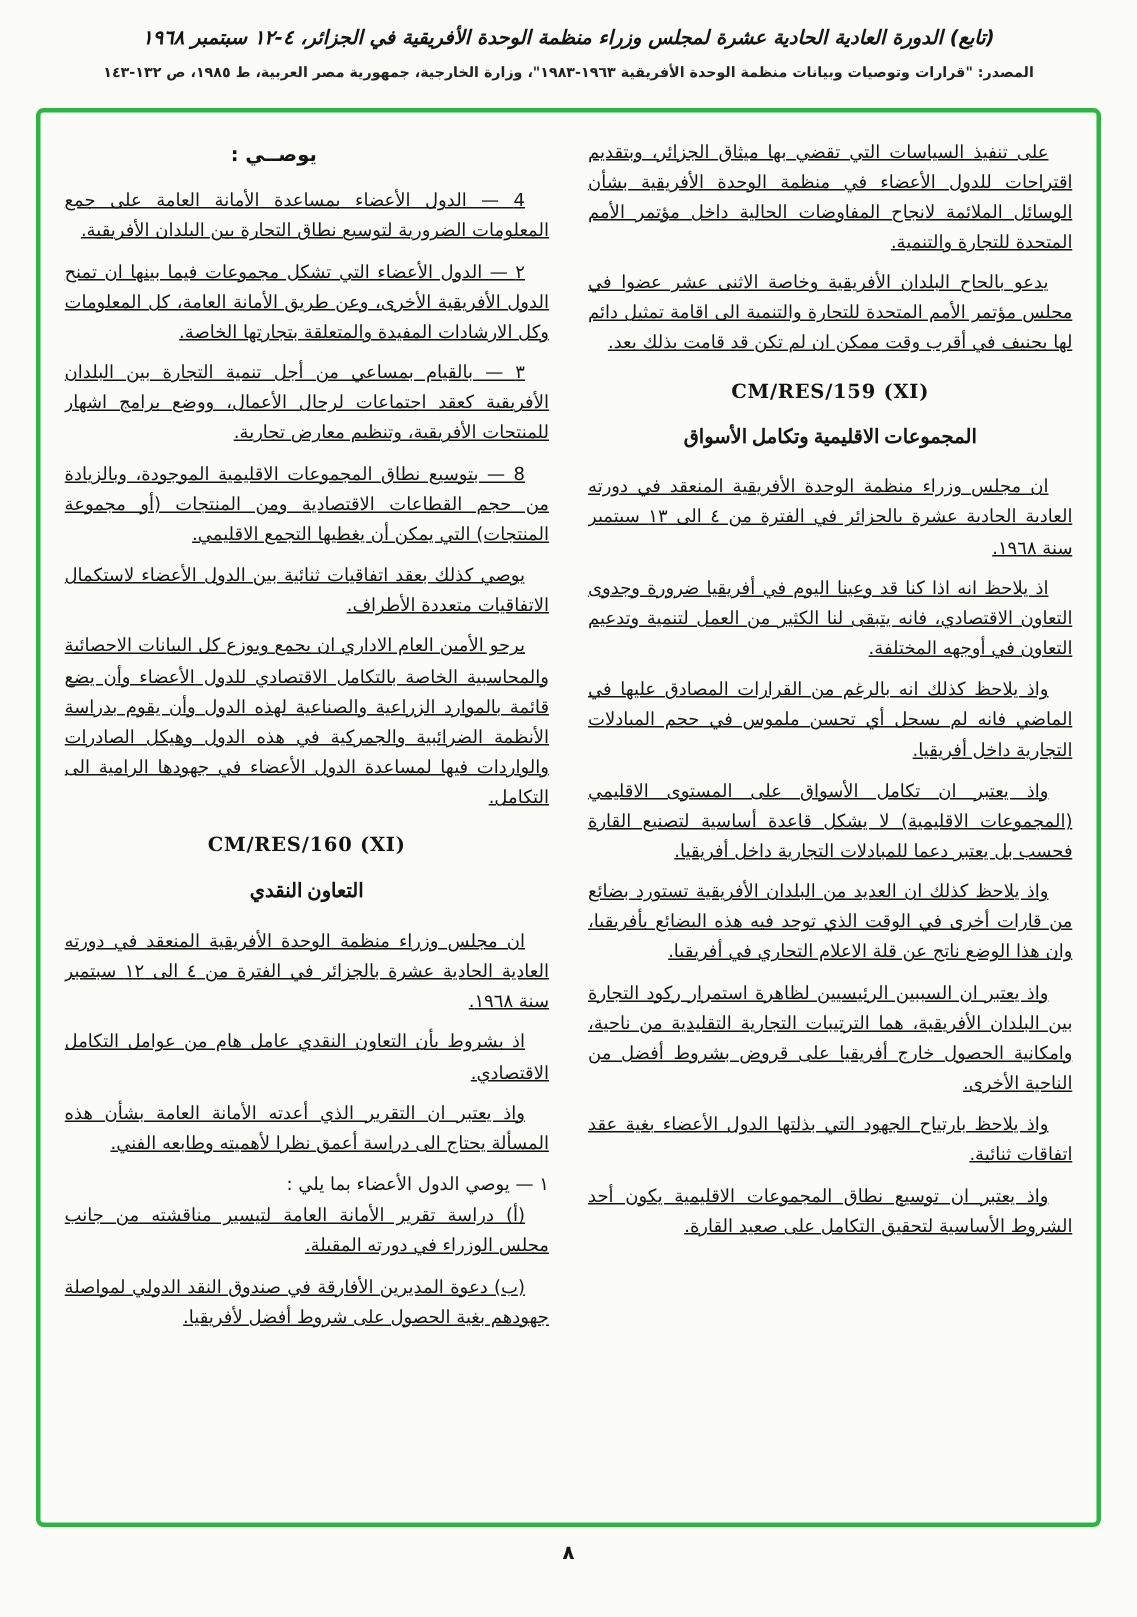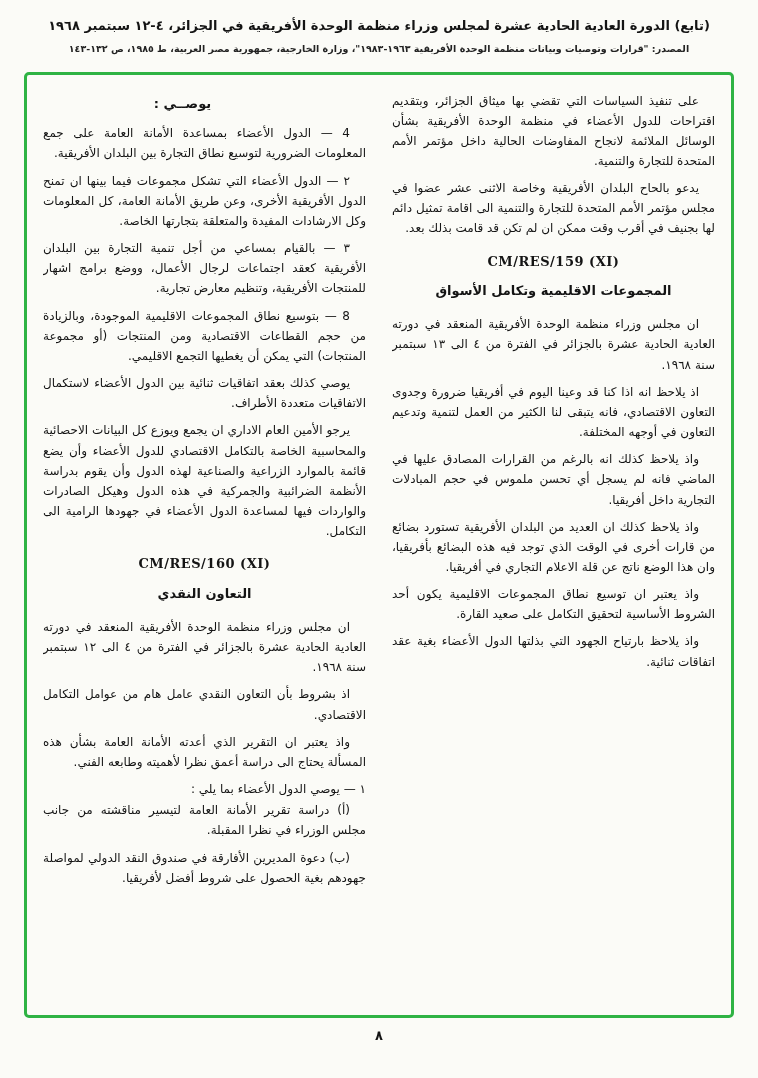--- a/index.html
+++ b/index.html
@@ -22,20 +22,21 @@
   .page-header {
     direction: rtl;
     text-align: center;
     padding: 16px 30px 0 30px;
   }
 
   .header-title {
     font-size: 13px;
     font-weight: bold;
     line-height: 1.5;
+    font-style: italic;
   }
 
   .header-source {
     font-size: 9.5px;
     font-weight: bold;
     margin-top: 7px;
     color: #222;
   }
 
   .content-frame {
@@ -62,39 +63,41 @@
     direction: rtl;
     text-align: justify;
     font-size: 12px;
     line-height: 1.68;
     overflow: hidden;
   }
 
   .block-paragraph {
     margin-bottom: 7px;
     text-indent: 16px;
+    text-decoration: underline;
   }
 
   .block-resolution {
     direction: ltr;
     text-align: center;
     font-weight: bold;
     font-size: 13px;
     letter-spacing: 0.5px;
     margin: 12px 0 8px 0;
     text-indent: 0;
     font-family: "DejaVu Serif", serif;
   }
 
   .block-heading {
     font-weight: bold;
     text-align: center;
     font-size: 13px;
     margin: 4px 0 12px 0;
     text-indent: 0;
+    font-family: Liberation Serif, serif;
   }
 
   .block-subheading {
     font-weight: bold;
     font-size: 13px;
     text-align: center;
     padding-right: 44px;
     margin: 2px 0 9px 0;
     text-indent: 0;
   }
@@ -126,39 +129,41 @@
   <section class="content-frame" style="border-color: rgb(47, 179, 68);">
     <div class="columns">
       <div class="column">
           <p class="block-paragraph">على تنفيذ السياسات التي تقضي بها ميثاق الجزائر، وبتقديم اقتراحات للدول الأعضاء في منظمة الوحدة الأفريقية بشأن الوسائل الملائمة لانجاح المفاوضات الحالية داخل مؤتمر الأمم المتحدة للتجارة والتنمية.</p>
           <p class="block-paragraph">يدعو بالحاح البلدان الأفريقية وخاصة الاثنى عشر عضوا في مجلس مؤتمر الأمم المتحدة للتجارة والتنمية الى اقامة تمثيل دائم لها بجنيف في أقرب وقت ممكن ان لم تكن قد قامت بذلك بعد.</p>
           <p class="block-resolution">CM/RES/159 (XI)</p>
           <p class="block-heading">المجموعات الاقليمية وتكامل الأسواق</p>
           <p class="block-paragraph">ان مجلس وزراء منظمة الوحدة الأفريقية المنعقد في دورته العادية الحادية عشرة بالجزائر في الفترة من ٤ الى ١٣ سبتمبر سنة ١٩٦٨.</p>
           <p class="block-paragraph">اذ يلاحظ انه اذا كنا قد وعينا اليوم في أفريقيا ضرورة وجدوى التعاون الاقتصادي، فانه يتبقى لنا الكثير من العمل لتنمية وتدعيم التعاون في أوجهه المختلفة.</p>
           <p class="block-paragraph">واذ يلاحظ كذلك انه بالرغم من القرارات المصادق عليها في الماضي فانه لم يسجل أي تحسن ملموس في حجم المبادلات التجارية داخل أفريقيا.</p>
+          <p class="block-paragraph">واذ يعتبر ان تكامل الأسواق على المستوى الاقليمي (المجموعات الاقليمية) لا يشكل قاعدة أساسية لتصنيع القارة فحسب بل يعتبر دعما للمبادلات التجارية داخل أفريقيا.</p>
           <p class="block-paragraph">واذ يلاحظ كذلك ان العديد من البلدان الأفريقية تستورد بضائع من قارات أخرى في الوقت الذي توجد فيه هذه البضائع بأفريقيا، وان هذا الوضع ناتج عن قلة الاعلام التجاري في أفريقيا.</p>
+          <p class="block-paragraph">واذ يعتبر ان السببين الرئيسيين لظاهرة استمرار ركود التجارة بين البلدان الأفريقية، هما الترتيبات التجارية التقليدية من ناحية، وامكانية الحصول خارج أفريقيا على قروض بشروط أفضل من الناحية الأخرى.</p>
+          <p class="block-paragraph">واذ يلاحظ بارتياح الجهود التي بذلتها الدول الأعضاء بغية عقد اتفاقات ثنائية.</p>
           <p class="block-paragraph">واذ يعتبر ان توسيع نطاق المجموعات الاقليمية يكون أحد الشروط الأساسية لتحقيق التكامل على صعيد القارة.</p>
-          <p class="block-paragraph">واذ يلاحظ بارتياح الجهود التي بذلتها الدول الأعضاء بغية عقد اتفاقات ثنائية.</p>
         </div>
       <div class="column">
           <p class="block-subheading">يوصــي :</p>
           <p class="block-paragraph">4 — الدول الأعضاء بمساعدة الأمانة العامة على جمع المعلومات الضرورية لتوسيع نطاق التجارة بين البلدان الأفريقية.</p>
           <p class="block-paragraph">٢ — الدول الأعضاء التي تشكل مجموعات فيما بينها ان تمنح الدول الأفريقية الأخرى، وعن طريق الأمانة العامة، كل المعلومات وكل الارشادات المفيدة والمتعلقة بتجارتها الخاصة.</p>
           <p class="block-paragraph">٣ — بالقيام بمساعي من أجل تنمية التجارة بين البلدان الأفريقية كعقد اجتماعات لرجال الأعمال، ووضع برامج اشهار للمنتجات الأفريقية، وتنظيم معارض تجارية.</p>
           <p class="block-paragraph">8 — بتوسيع نطاق المجموعات الاقليمية الموجودة، وبالزيادة من حجم القطاعات الاقتصادية ومن المنتجات (أو مجموعة المنتجات) التي يمكن أن يغطيها التجمع الاقليمي.</p>
           <p class="block-paragraph">يوصي كذلك بعقد اتفاقيات ثنائية بين الدول الأعضاء لاستكمال الاتفاقيات متعددة الأطراف.</p>
           <p class="block-paragraph">يرجو الأمين العام الاداري ان يجمع ويوزع كل البيانات الاحصائية والمحاسبية الخاصة بالتكامل الاقتصادي للدول الأعضاء وأن يضع قائمة بالموارد الزراعية والصناعية لهذه الدول وأن يقوم بدراسة الأنظمة الضرائبية والجمركية في هذه الدول وهيكل الصادرات والواردات فيها لمساعدة الدول الأعضاء في جهودها الرامية الى التكامل.</p>
           <p class="block-resolution">CM/RES/160 (XI)</p>
           <p class="block-heading">التعاون النقدي</p>
           <p class="block-paragraph">ان مجلس وزراء منظمة الوحدة الأفريقية المنعقد في دورته العادية الحادية عشرة بالجزائر في الفترة من ٤ الى ١٢ سبتمبر سنة ١٩٦٨.</p>
           <p class="block-paragraph">اذ بشروط بأن التعاون النقدي عامل هام من عوامل التكامل الاقتصادي.</p>
           <p class="block-paragraph">واذ يعتبر ان التقرير الذي أعدته الأمانة العامة بشأن هذه المسألة يحتاج الى دراسة أعمق نظرا لأهميته وطابعه الفني.</p>
           <p class="block-center">١ — يوصي الدول الأعضاء بما يلي :</p>
-          <p class="block-paragraph">(أ) دراسة تقرير الأمانة العامة لتيسير مناقشته من جانب مجلس الوزراء في نظرا المقبلة.</p>
+          <p class="block-paragraph">(أ) دراسة تقرير الأمانة العامة لتيسير مناقشته من جانب مجلس الوزراء في دورته المقبلة.</p>
           <p class="block-paragraph">(ب) دعوة المديرين الأفارقة في صندوق النقد الدولي لمواصلة جهودهم بغية الحصول على شروط أفضل لأفريقيا.</p>
         </div>
     </div>
   </section>
 
   <footer class="page-number">٨</footer>
 
 </div>
 
 </body></html>

